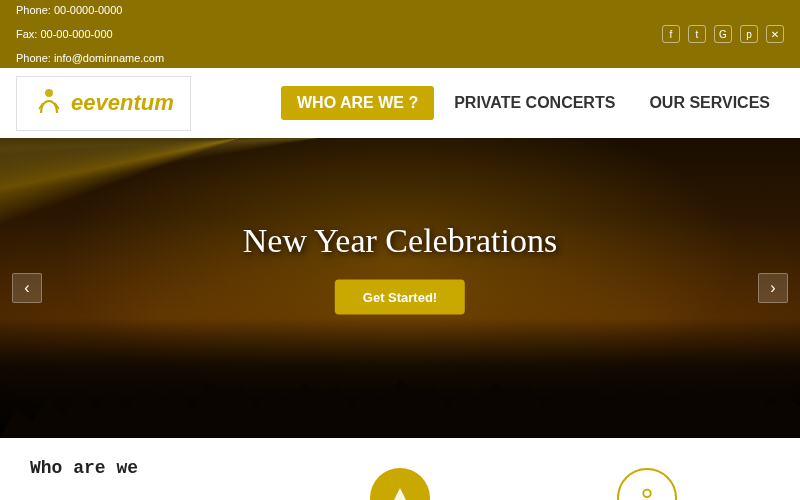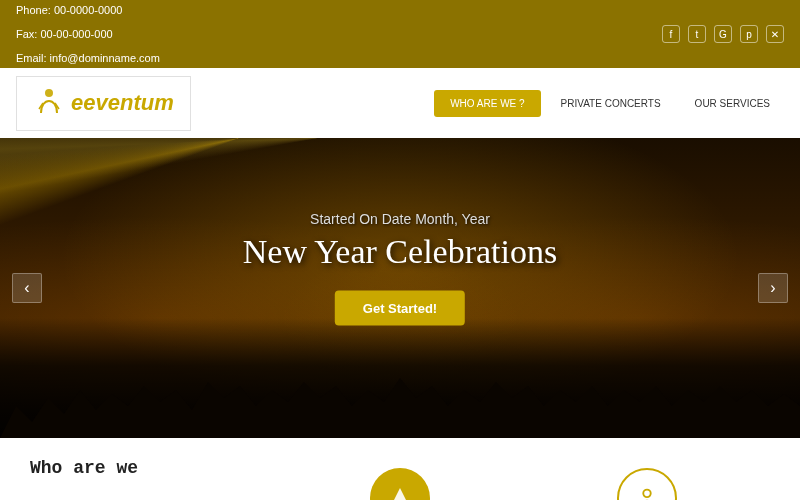--- a/index.html
+++ b/index.html
@@ -57,22 +57,22 @@
     #logo-box .logo-text span { color: #c9a800; }
 
     nav {
       display: flex;
       align-items: center;
       gap: 6px;
       margin-left: auto;
     }
     nav .nav-item {
       padding: 8px 14px;
-      font-size: 10px;
-      font-weight: 400;
+      font-size: 16px;
+      font-weight: 700;
       text-transform: uppercase;
       cursor: pointer;
       color: #333;
       white-space: nowrap;
       text-align: center;
     }
     nav .nav-item.active {
       background: #c9a800;
       color: #fff;
       border-radius: 3px;
@@ -233,21 +233,21 @@
       display: flex; align-items: center; justify-content: center;
     }
   </style>
 </head>
 <body>
 
 <div id="top-bar">
   <div class="contact-info">
     <span>Phone: 00-0000-0000</span>
     <span>Fax: 00-00-000-000</span>
-    <span>Email: info@dominname.com</span>
+    <span>Phone: info@dominname.com</span>
   </div>
   <div class="social-icons">
     <span>f</span>
     <span>t</span>
     <span>G</span>
     <span>p</span>
     <span>✕</span>
   </div>
 </div>
 
@@ -271,21 +271,20 @@
     <div class="nav-item">PRIVATE CONCERTS</div>
     <div class="nav-item">OUR SERVICES</div>
   </nav>
 </div>
 
 <div id="hero">
   <div id="hero-bg"></div>
   <div id="crowd"></div>
 
   <div id="hero-content">
-    <div id="hero-subtitle">Started On Date Month, Year</div>
     <div id="hero-title">New Year Celebrations</div>
     <button id="hero-cta">Get Started!</button>
   </div>
 
   <div class="hero-arrow" id="arrow-left">‹</div>
   <div class="hero-arrow" id="arrow-right">›</div>
 </div>
 
 <div id="footer-preview">
   <div id="footer-col-1">

